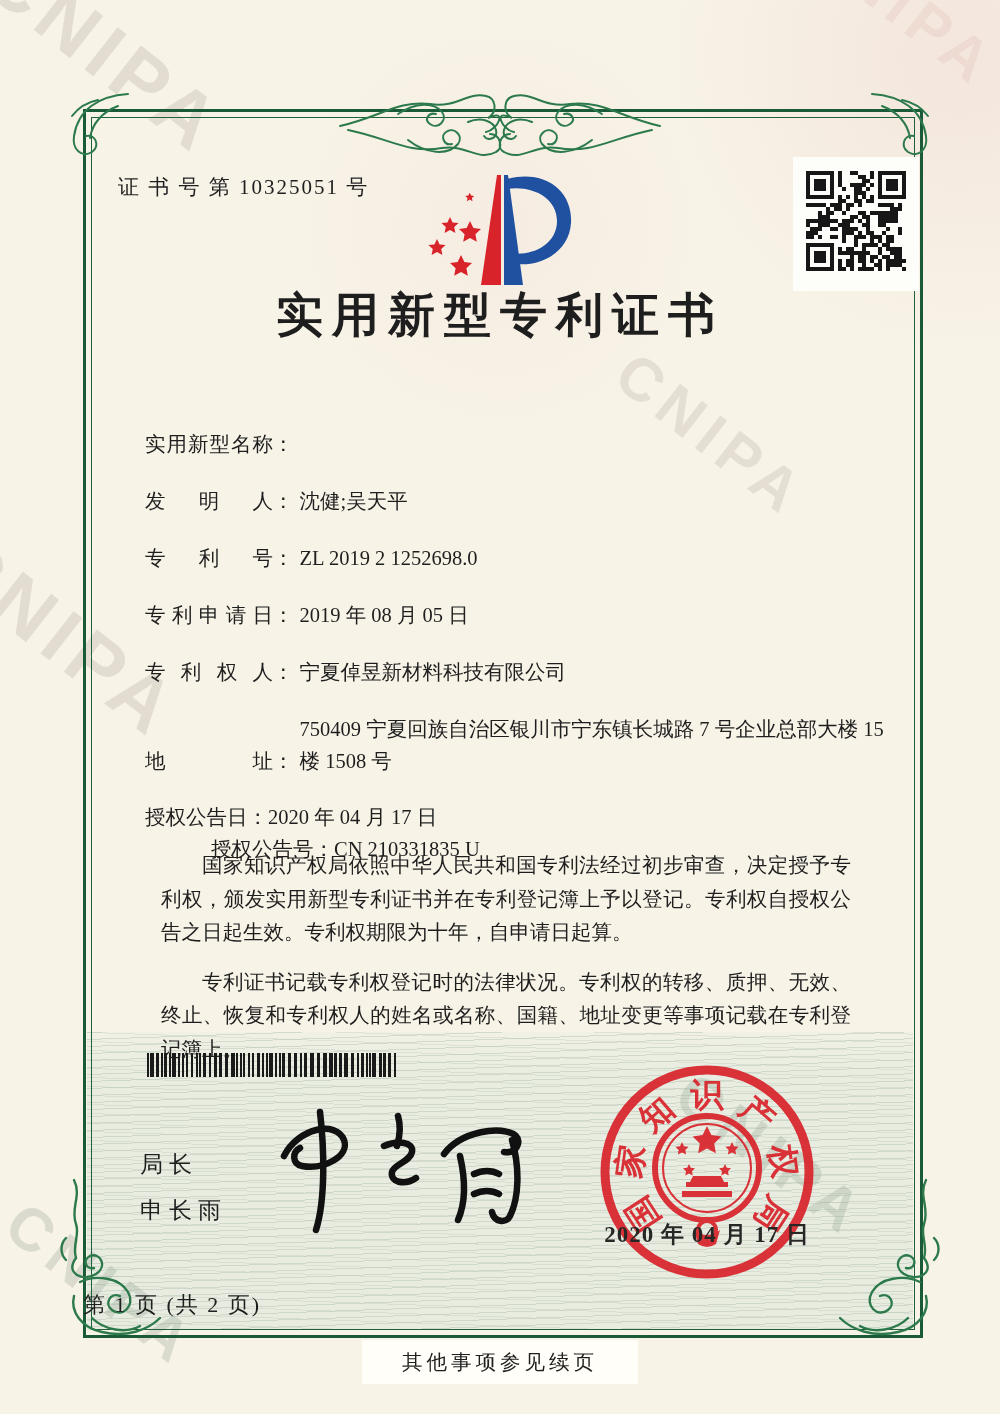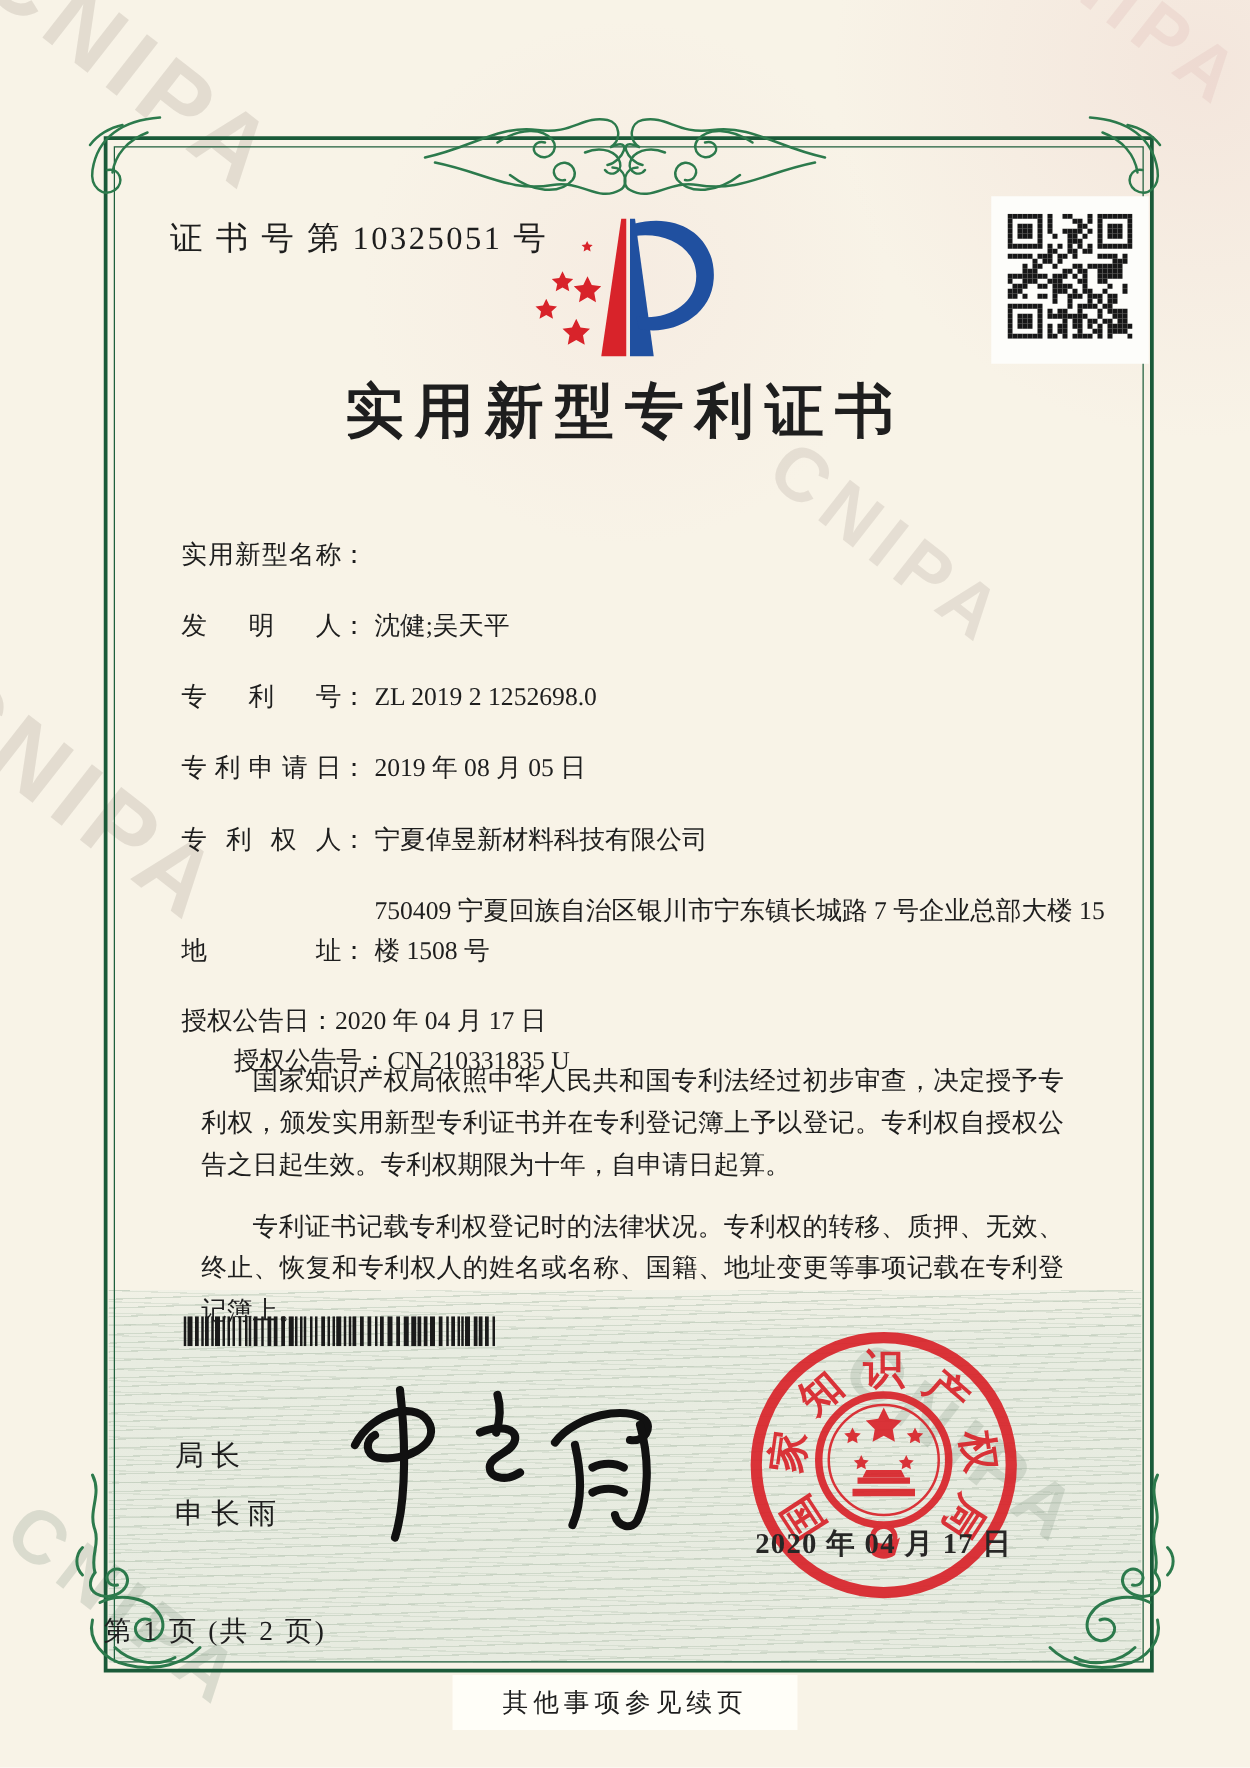--- a/index.html
+++ b/index.html
@@ -36,34 +36,34 @@
     position:absolute;left:83px;top:109px;width:834px;height:1223px;
     border:3px solid #1a5a39;z-index:3;pointer-events:none;
   }
   .frame-inner{
     position:absolute;left:5px;top:5px;right:5px;bottom:5px;
     border:1px solid #1f5f3d;
   }
   .orn{position:absolute;z-index:4;pointer-events:none}
   .content{position:absolute;z-index:5}
 
-  #cert-no{left:136px;top:173px;font-size:26px;letter-spacing:2px;}
-  #title{left:83px;top:298px;width:834px;text-align:center;
+  #cert-no{left:118px;top:173px;font-size:21px;letter-spacing:2px;}
+  #title{left:83px;top:284px;width:834px;text-align:center;
          font-size:47px;font-weight:bold;letter-spacing:9px;}
   #qr-patch{left:793px;top:157px;width:126px;height:134px;background:#fdfdfa;z-index:4;position:absolute}
   #qr{left:806px;top:171px;position:absolute;z-index:5}
   #logo{left:417px;top:163px;position:absolute;z-index:5}
 
   #fields{left:145px;top:428px;width:740px;position:absolute;z-index:5}
   .frow{display:flex;align-items:flex-end;font-size:20.5px;line-height:32px;margin-bottom:25px;}
   .flabel{width:128px;text-align:justify;text-align-last:justify;flex:none;}
   .fcolon{flex:none;margin-right:6px;}
   .fvalue{max-width:600px;}
   #grant-row{display:flex;font-size:20.5px;line-height:32px;margin-top:-1px;flex-direction:column;}
-  #grant-row .g2{margin-left:42px;}
+  #grant-row .g2{margin-left:66px;}
 
   #body-paras{left:145px;top:833px;width:722px;position:absolute;z-index:5;
               font-size:20.5px;line-height:33.5px;text-align:justify;}
   #body-paras p{margin:16px;text-indent:2em;}
 
   #barcode{position:absolute;left:145px;top:1053px;z-index:6}
   #signer{position:absolute;left:140px;top:1142px;z-index:6;font-size:23px;line-height:46px;letter-spacing:6px;}
   #signature{position:absolute;left:262px;top:1098px;z-index:6}
   #seal{position:absolute;left:594px;top:1060px;z-index:7}
 

